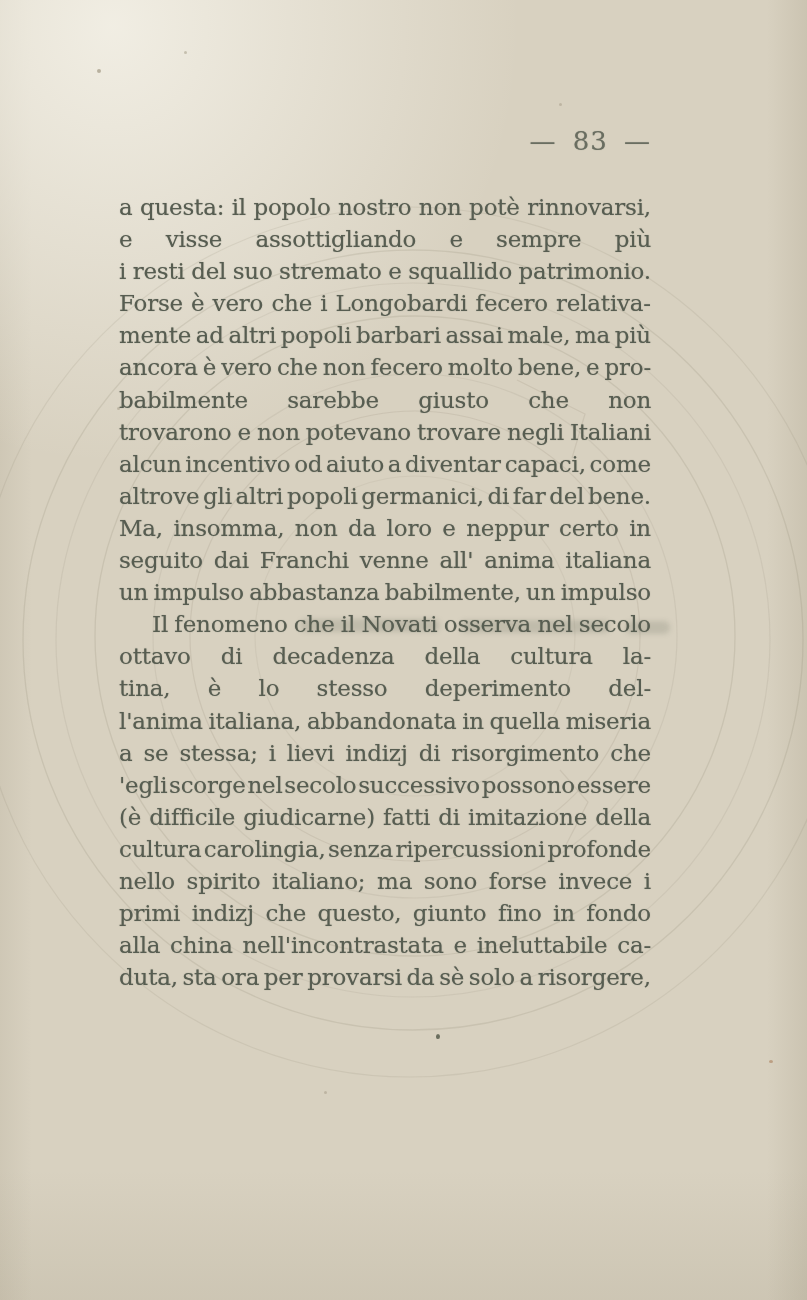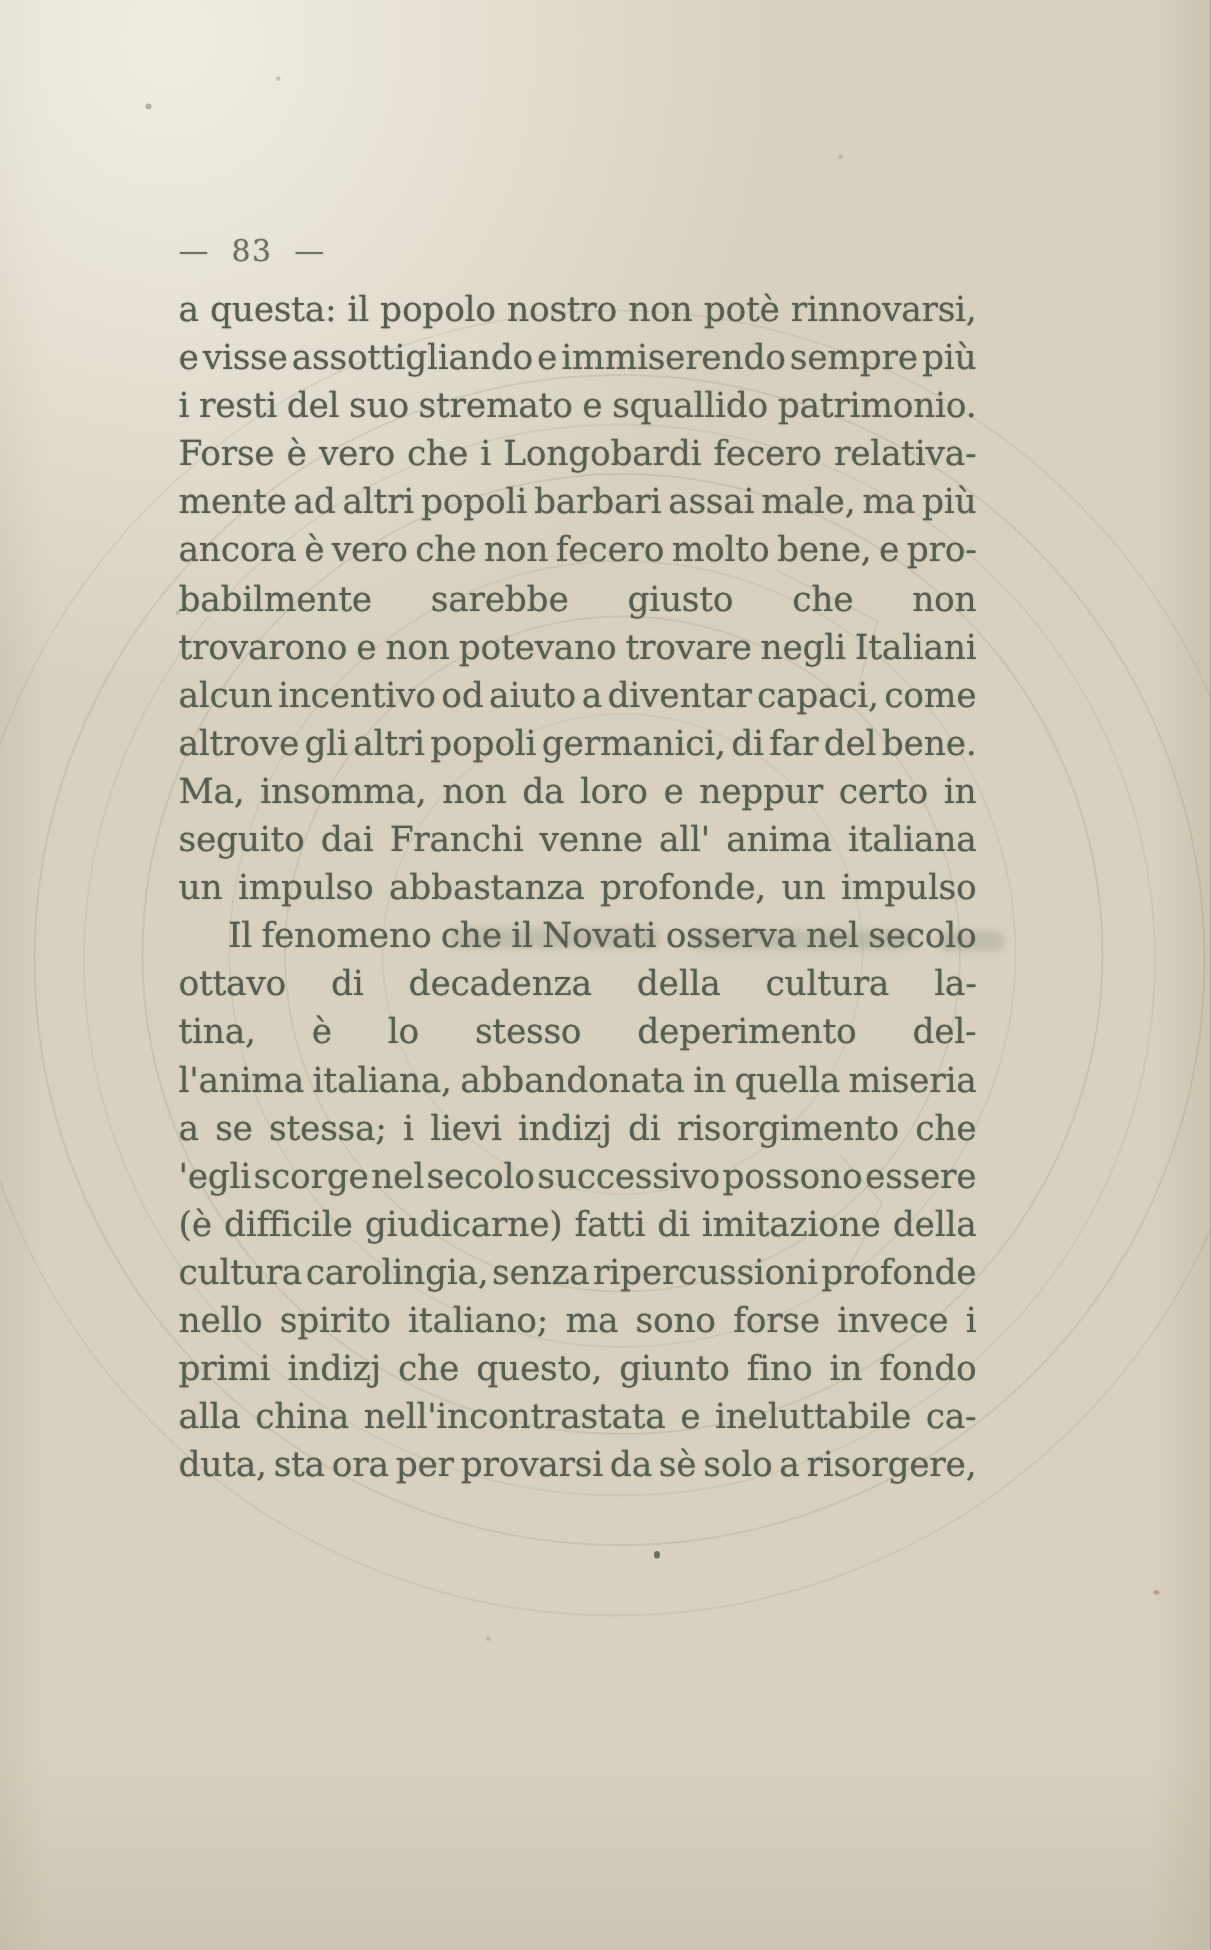--- a/index.html
+++ b/index.html
@@ -17,22 +17,22 @@
     background:
       radial-gradient(120% 80% at 14% 2%, rgba(242,239,229,0.95) 0%, rgba(242,239,229,0) 42%),
       radial-gradient(150% 130% at 50% 45%, rgba(0,0,0,0) 55%, rgba(118,107,82,0.22) 100%),
       linear-gradient(90deg, rgba(125,115,90,0.10) 0%, rgba(125,115,90,0) 4%, rgba(125,115,90,0) 95%, rgba(125,115,90,0.14) 100%),
       linear-gradient(180deg, rgba(125,115,90,0) 90%, rgba(125,115,90,0.12) 100%),
       var(--paper);
   }
   .stamp{position:absolute;left:0;top:0;pointer-events:none;}
   .stamp *{fill:none;stroke:var(--stamp);}
   .pagenum{
-    position:absolute;left:119px;top:154px;width:532px;
-    text-align:left;font-size:20px;line-height:26px;
+    position:absolute;left:119px;top:128px;width:532px;
+    text-align:right;font-size:26px;line-height:26px;
     word-spacing:7px;letter-spacing:1px;
     opacity:.85;
     text-shadow:0 0 1px rgba(87,93,81,.5);
   }
   .textblock{
     position:absolute;left:119px;top:191px;width:532px;
     font-size:23px;line-height:32.1px;
     text-shadow:0 0 1px rgba(87,93,81,.55);
     letter-spacing:-0.2px;
   }
@@ -100,21 +100,20 @@
           <span>nostro</span>
           <span>non</span>
           <span>potè</span>
           <span>rinnovarsi,</span>
         </div>
         <div class="line just">
           <span>e</span>
           <span>visse</span>
           <span>assottigliando</span>
           <span>e</span>
-          <span>immiserendo</span>
           <span>sempre</span>
           <span>più</span>
         </div>
         <div class="line just">
           <span>i</span>
           <span>resti</span>
           <span>del</span>
           <span>suo</span>
           <span>stremato</span>
           <span>e</span>
@@ -208,21 +207,21 @@
           <span>Franchi</span>
           <span>venne</span>
           <span>all'</span>
           <span>anima</span>
           <span>italiana</span>
         </div>
         <div class="line just">
           <span>un</span>
           <span>impulso</span>
           <span>abbastanza</span>
-          <span>profonde,</span>
+          <span>babilmente,</span>
           <span>un</span>
           <span>impulso</span>
         </div>
       </div>
       <div>
         <div class="line just indent">
           <span>Il</span>
           <span>fenomeno</span>
           <span>che</span>
           <span>il</span>

